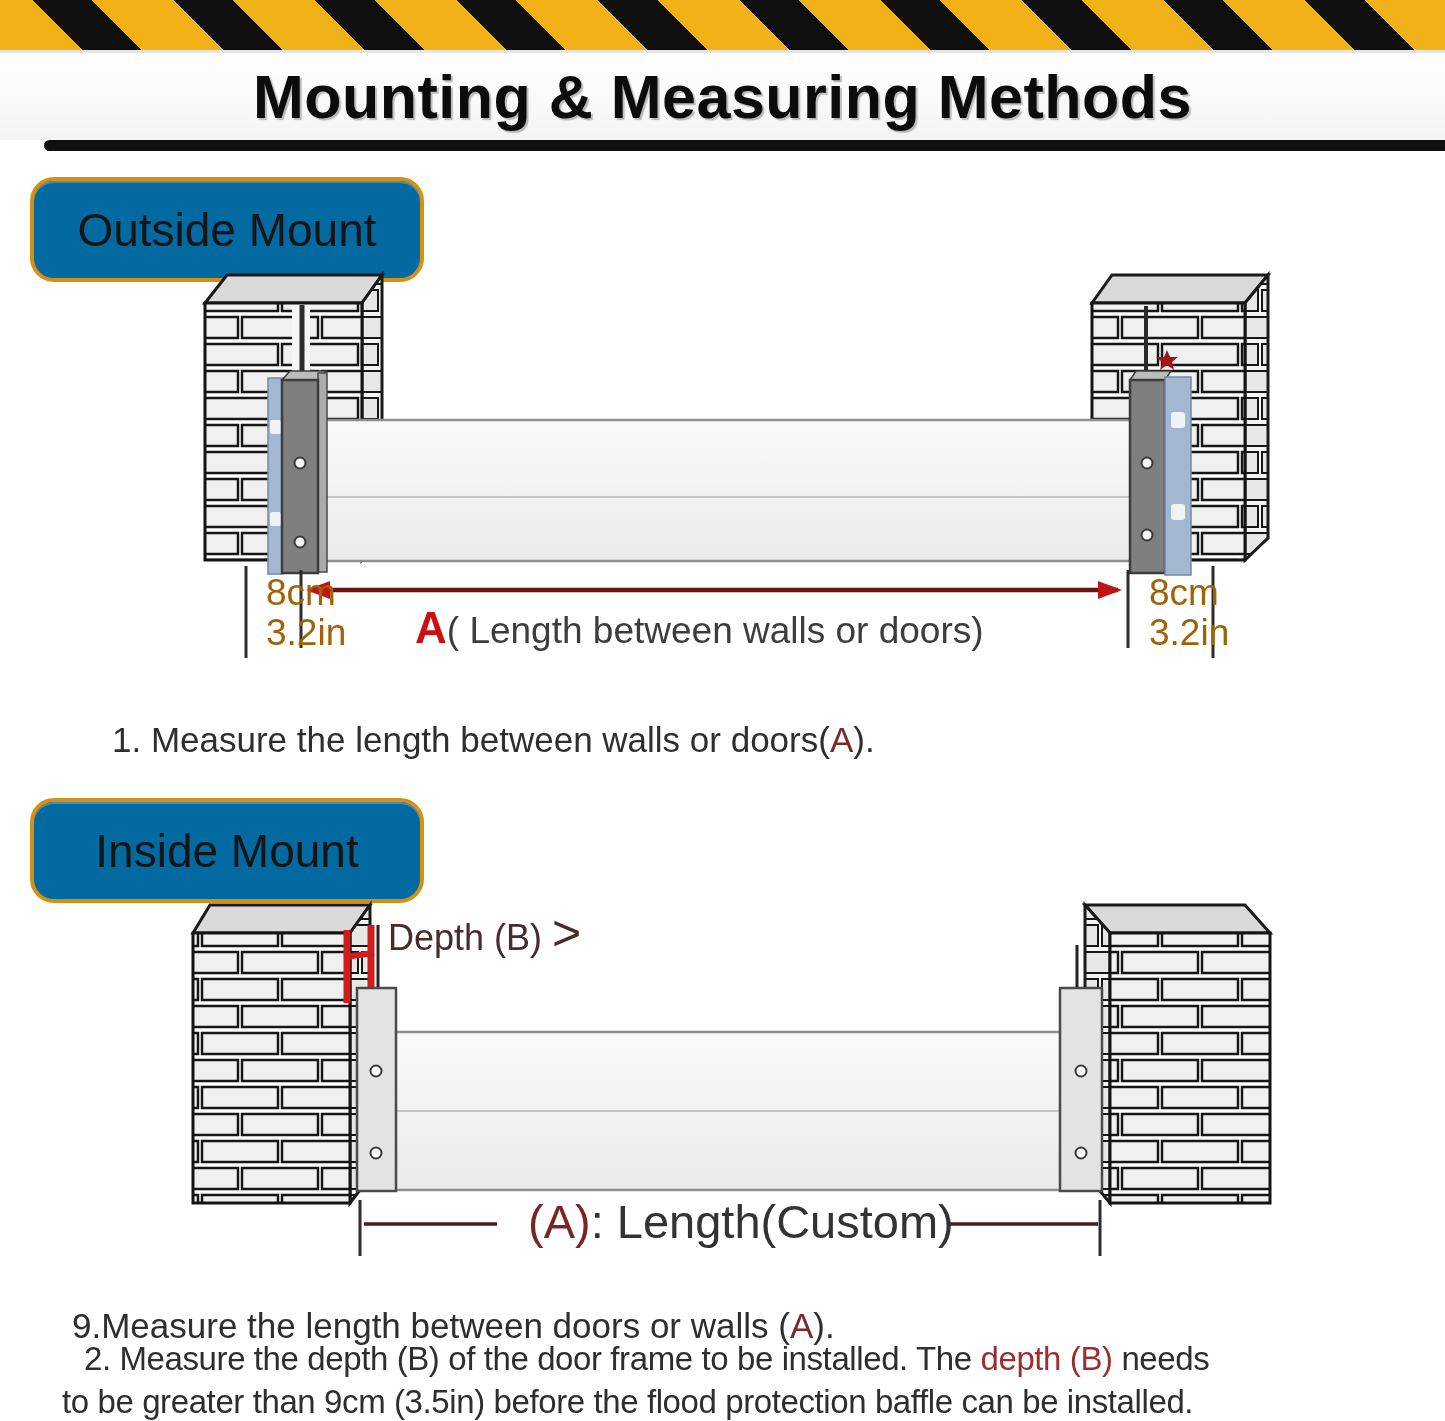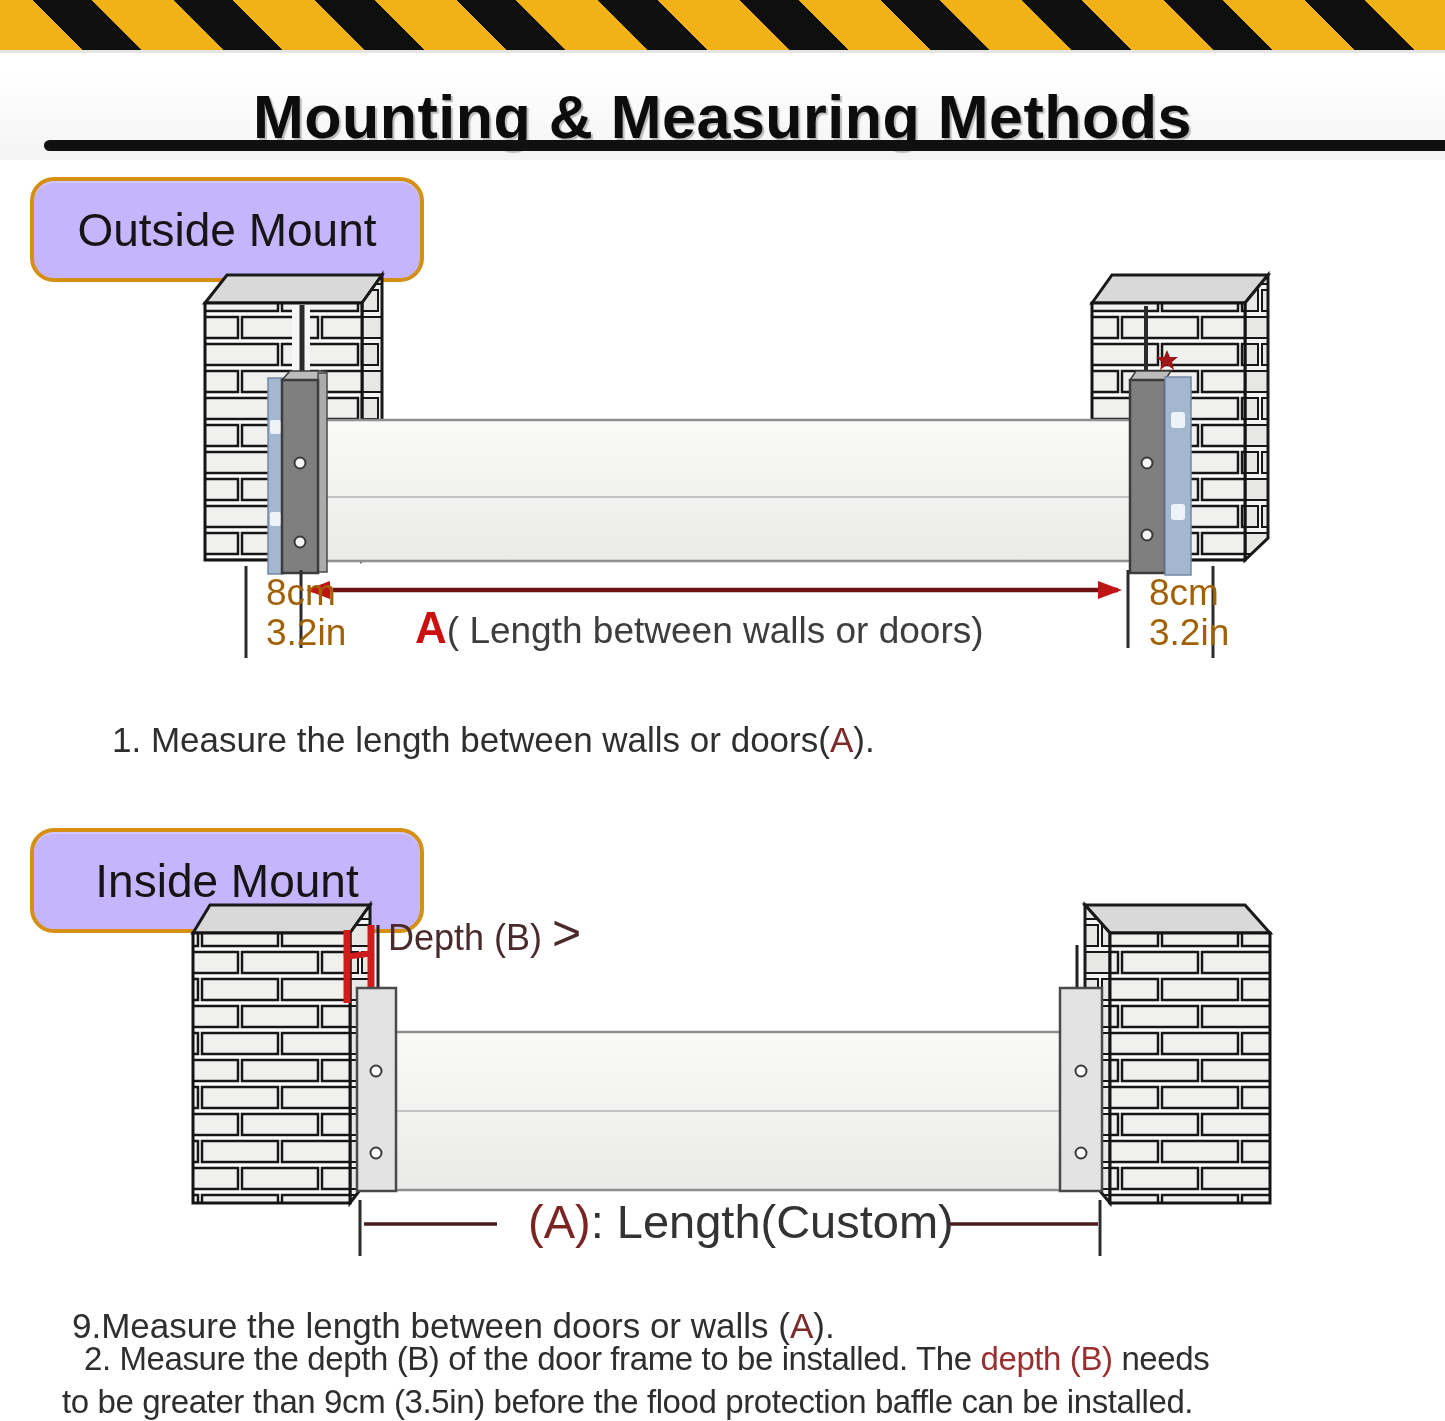--- a/index.html
+++ b/index.html
@@ -5,31 +5,31 @@
   html,body{margin:0;padding:0;background:#ffffff;}
   body{width:1445px;height:1421px;position:relative;overflow:hidden;
        font-family:"Liberation Sans","DejaVu Sans",sans-serif;color:#2b2b2b;}
   .abs{position:absolute;}
 
   
   .hazard{left:0;top:0;width:1445px;height:50px;
     background:repeating-linear-gradient(45deg,#f1b217 0 58px,#0f0f0f 58px 100px);
     border-bottom:3px solid #e5e5e5;}
   .titleband{left:0;top:53px;width:1445px;height:87px;background:linear-gradient(#ffffff,#f4f4f4);
-    display:flex;align-items:center;justify-content:center;margin-top:20px;}
+    display:flex;align-items:center;justify-content:center;}
   .title{font-size:61px;font-weight:bold;color:#0c0c0c;letter-spacing:.5px;
     text-shadow:2px 2px 1px rgba(110,110,110,.45);}
   .blackbar{left:44px;top:140px;width:1401px;height:11px;background:#101010;border-radius:6px 0 0 6px;}
 
   
-  .badge{background:#c4b5fd;border:4px solid #d58f12;border-radius:24px;
+  .badge{background:#0369a1;border:4px solid #d58f12;border-radius:24px;
     display:flex;align-items:center;justify-content:center;
     font-size:46px;color:#151515;box-shadow:inset 0 2px 0 rgba(255,255,255,.25);text-align:right;}
   #badge-outside{left:30px;top:177px;width:386px;height:97px;}
-  #badge-inside{left:30px;top:828px;width:386px;height:97px;}
+  #badge-inside{left:30px;top:798px;width:386px;height:97px;}
 
   
   .dimcol{font-size:37px;line-height:40px;color:#a16207;margin-left:16px;}
   .spanlabel{display:flex;align-items:baseline;}
   .arrow-a{color:#cc1010;font-weight:bold;font-size:44px;}
   .arrow-rest{font-size:37px;color:#3d3d3d;}
 
   .steps{font-size:35px;color:#2e2e2e;line-height:49px;white-space:nowrap;margin-top:24px;}
   .red-a{color:#7c2a2a;}
   .formula{color:#9b2f2f;}

